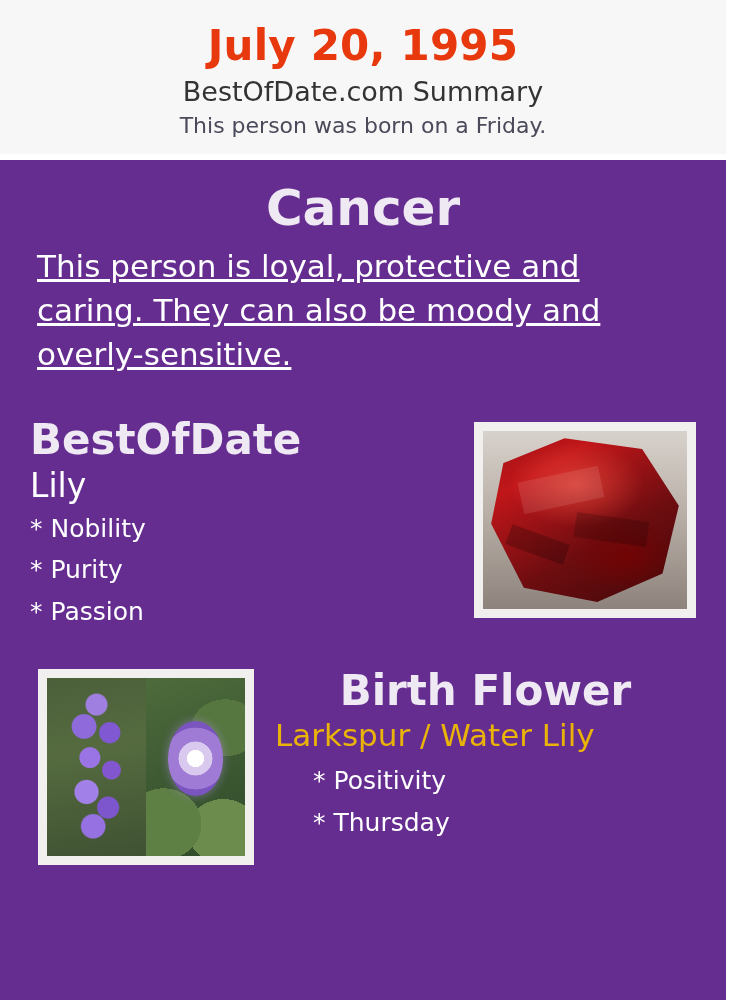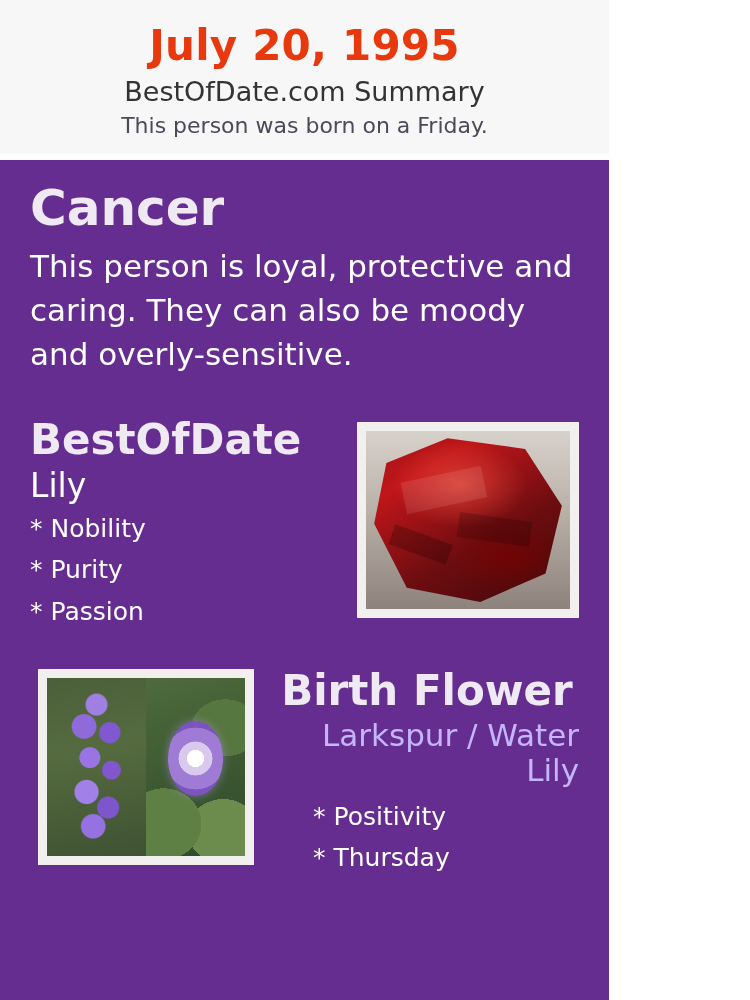--- a/index.html
+++ b/index.html
@@ -8,21 +8,21 @@
   }
   body {
     width: 750px;
     height: 1000px;
     background: #ffffff;
     font-family: "DejaVu Sans", sans-serif;
     overflow: hidden;
   }
   .page {
     position: relative;
-    width: 609px;
+    width: 726px;
     height: 1000px;
     background: #ffffff;
     display: flex;
     flex-direction: column;
   }
 
   
   .header {
     background: #f7f7f7;
     padding: 24px 20px 14px 20px;
@@ -65,27 +65,29 @@
     color: #ffffff;
     position: relative;
   }
 
   .zodiac-title {
     font-size: 50px;
     font-weight: bold;
     color: #efe9f3;
     margin: 0 0 10px 0;
     line-height: 1.05;
+    text-align: center;
   }
   .zodiac-desc {
     font-size: 31px;
     line-height: 1.42;
     color: #ffffff;
-    margin: 0;
+    margin: 7px;
     max-width: 620px;
+    text-decoration: underline;
   }
 
   
   .stone-section {
     margin-top: 42px;
     position: relative;
     min-height: 215px;
   }
   .stone-text {
     width: 430px;
@@ -221,24 +223,24 @@
   .flower-title {
     font-size: 42px;
     font-weight: bold;
     color: #efe9f3;
     margin: 0 0 4px 0;
     line-height: 1.06;
     text-align: center;
   }
   .flower-name {
     font-size: 31px;
-    color: #c4b5fd;
+    color: #eab308;
     margin: 0 0 14px 0;
     line-height: 1.15;
-    text-align: right;
+    text-align: left;
   }
   .flower-traits {
     padding-left: 38px;
   }
 </style>
 </head>
 <body>
 
 <div class="page">
 

